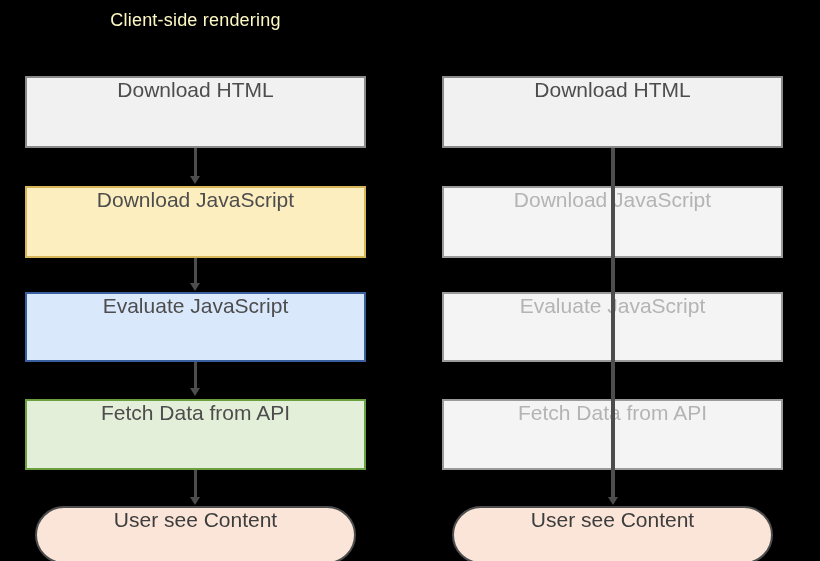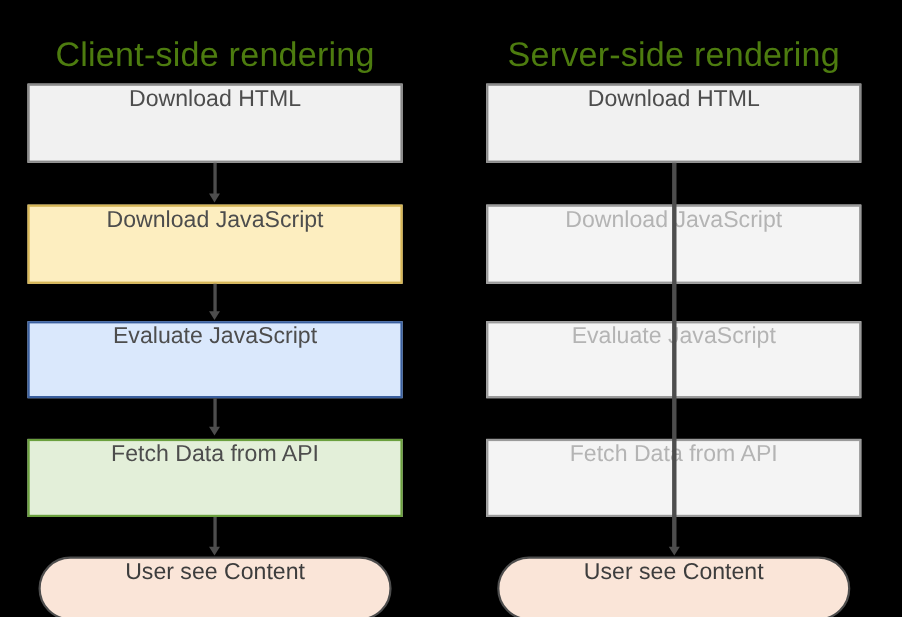--- a/index.html
+++ b/index.html
@@ -1,22 +1,22 @@
 <!DOCTYPE html>
 <html><head>
 <meta charset="utf-8">
 <style>
   html,body{margin:0;padding:0;background:#000;}
   body{width:820px;height:561px;overflow:hidden;
        font-family:"Liberation Sans","DejaVu Sans",sans-serif;}
   #stage{position:relative;width:820px;height:561px;background:#000;}
 
   .col-title{
-    position:absolute;text-align:center;color:#4d7c0f;
-    font-size:31px;letter-spacing:.2px;white-space:nowrap;margin-top:22px;
+    position:absolute;text-align:center;color:#fef9c3;
+    font-size:18px;letter-spacing:.2px;white-space:nowrap;
   }
 
   .node{
     position:absolute;box-sizing:border-box;
     display:flex;align-items:flex-start;justify-content:center;
     font-size:21px;text-align:center;line-height:1.1;
   }
   .node span{pointer-events:none;}
 
   
@@ -70,21 +70,20 @@
     <span>Fetch Data from API</span>
   </div>
 
   <div class="arrow-line" style="left:194px;top:470px;height:28px;"></div>
   <div class="arrow-head" style="left:190px;top:497px;"></div>
 
   <div class="node n-peach" style="left:35px;top:506px;width:321px;height:58px;">
     <span>User see Content</span>
   </div>
 
-  <div class="col-title" style="left:442px;top:10px;width:341px;">Server-side rendering</div>
 
   <div class="node n-plain" style="left:442px;top:76px;width:341px;height:72px;">
     <span>Download HTML</span>
   </div>
 
   <div class="thru-line" style="left:611px;top:148px;height:350px;"></div>
   <div class="arrow-head" style="left:608px;top:497px;z-index:6;"></div>
 
   <div class="node n-dim" style="left:442px;top:186px;width:341px;height:72px;">
     <span>Download JavaScript</span>

